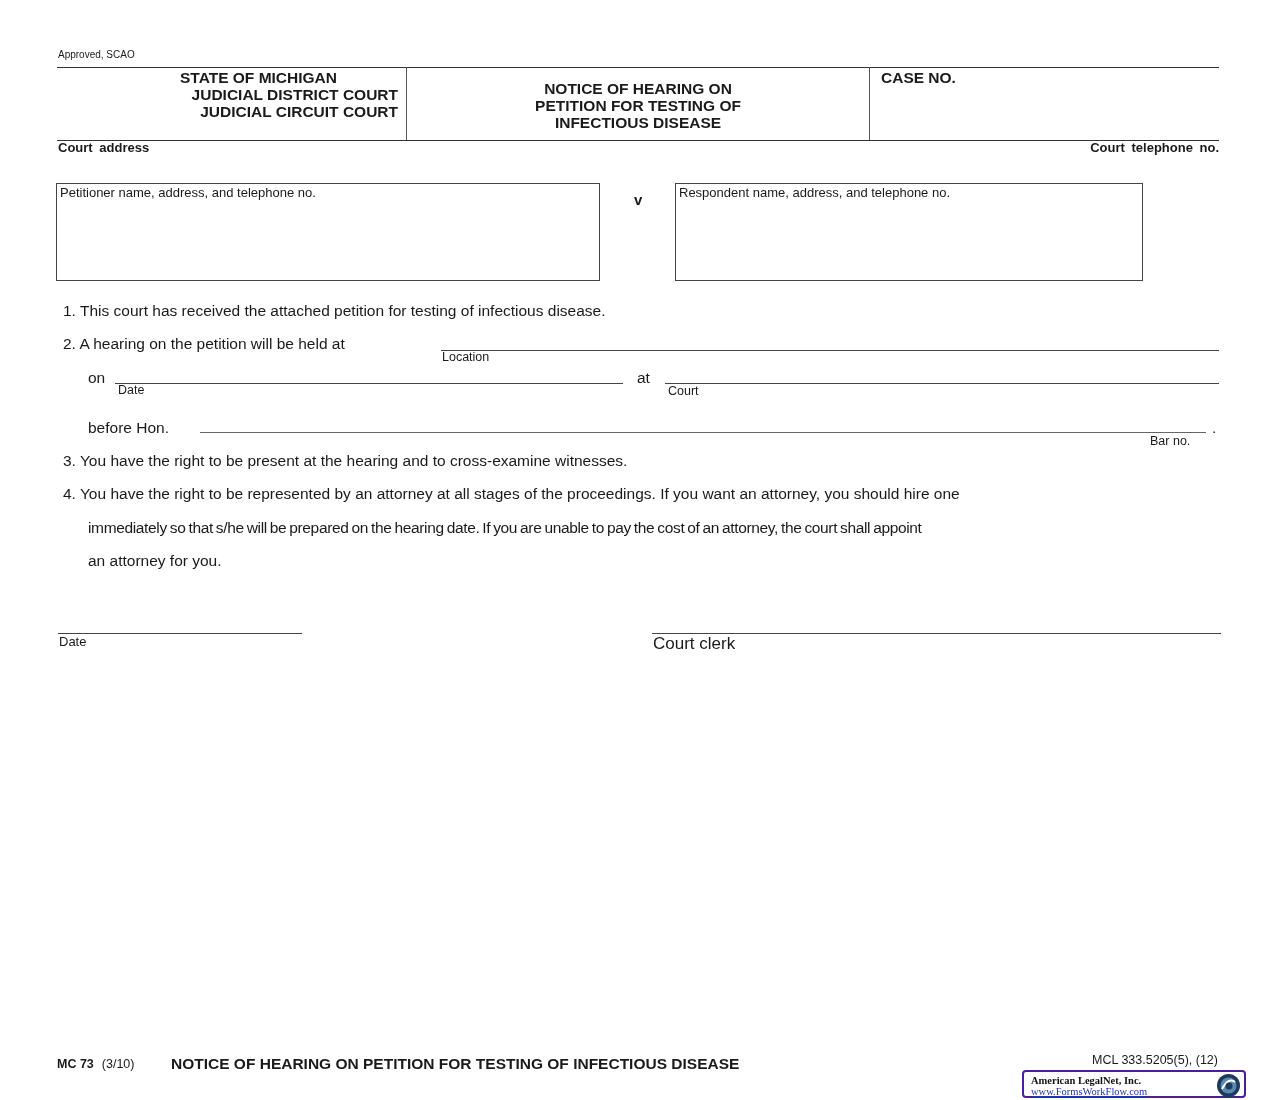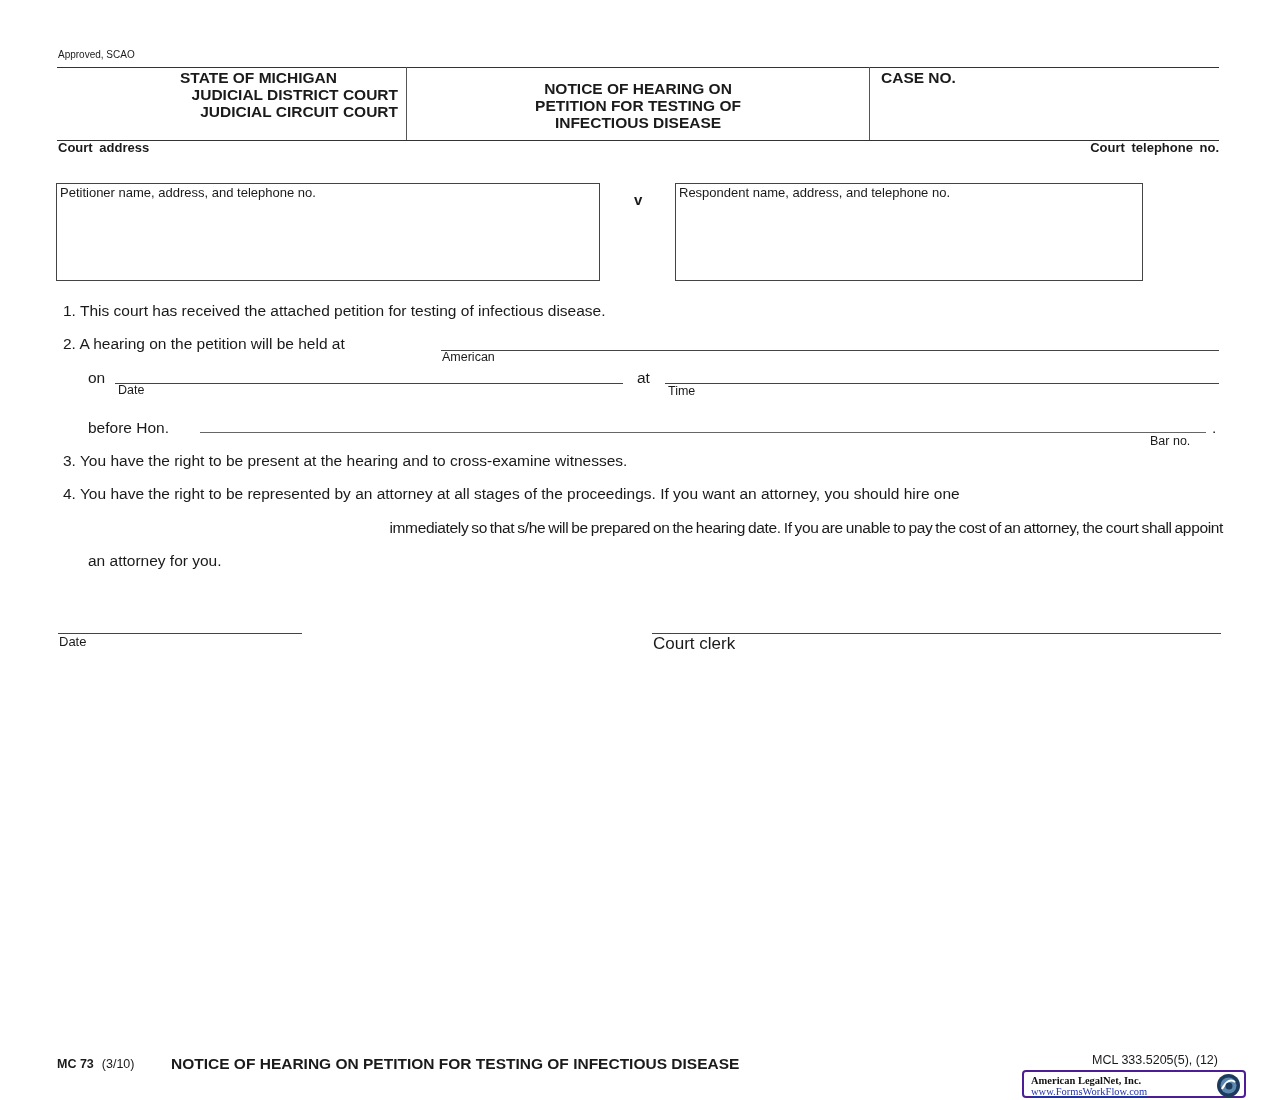--- a/index.html
+++ b/index.html
@@ -79,39 +79,39 @@
 </div>
 <div class="abs v-mark">v</div>
 <div class="abs party-box res-box">
   <span class="box-label">Respondent name, address, and telephone no.</span>
 </div>
 
 <div class="abs para" style="left:63px;top:302px;">1.  This court has received the attached petition for testing of infectious disease.</div>
 
 <div class="abs para" style="left:63px;top:335px;">2.  A hearing on the petition will be held at</div>
 <div class="abs line" style="left:441px;top:350px;width:778px;"></div>
-<div class="abs sub-label" style="left:442px;top:350px;">American</div>
+<div class="abs sub-label" style="left:442px;top:350px;">Location</div>
 
 <div class="abs para" style="left:88px;top:369px;">on</div>
 <div class="abs line" style="left:115px;top:383px;width:508px;"></div>
 <div class="abs sub-label" style="left:118px;top:383px;">Date</div>
 
 <div class="abs para" style="left:637px;top:369px;">at</div>
 <div class="abs line" style="left:665px;top:383px;width:554px;"></div>
-<div class="abs sub-label" style="left:668px;top:384px;">Time</div>
+<div class="abs sub-label" style="left:668px;top:384px;">Court</div>
 
 <div class="abs para" style="left:88px;top:419px;">before Hon.</div>
 <div class="abs line" style="left:200px;top:432px;width:1006px;border-top-color:#666;border-top-width:1.6px;"></div>
 <div class="abs para" style="left:1212px;top:419px;">.</div>
 <div class="abs sub-label" style="left:1150px;top:434px;">Bar no.</div>
 
 <div class="abs para" style="left:63px;top:452px;">3.  You have the right to be present at the hearing and to cross-examine witnesses.</div>
 
 <div class="abs para" style="left:63px;top:485px;width:1160px;white-space:nowrap;">4.  You have the right to be represented by an attorney at all stages of the proceedings. If you want an attorney, you should hire one</div>
-<div class="abs para" style="left:88px;top:519px;width:1135px;white-space:nowrap;letter-spacing:-0.35px;word-spacing:-1px;text-align:right;">immediately so that s/he will be prepared on the hearing date. If you are unable to pay the cost of an attorney, the court shall appoint</div>
+<div class="abs para" style="left:88px;top:519px;width:1135px;white-space:nowrap;letter-spacing:-0.35px;word-spacing:-1px;">immediately so that s/he will be prepared on the hearing date. If you are unable to pay the cost of an attorney, the court shall appoint</div>
 <div class="abs para" style="left:88px;top:552px;">an attorney for you.</div>
 
 <div class="abs sig-line" style="left:58px;top:633px;width:244px;"></div>
 <div class="abs sub-label" style="left:59px;top:634px;font-size:13px;">Date</div>
 <div class="abs sig-line" style="left:652px;top:633px;width:569px;"></div>
 <div class="abs sub-label" style="left:653px;top:634px;font-size:17px;">Court clerk</div>
 
 <div class="abs footer-code">
   <span>MC 73</span><span class="rev">(3/10)</span>
 </div>

